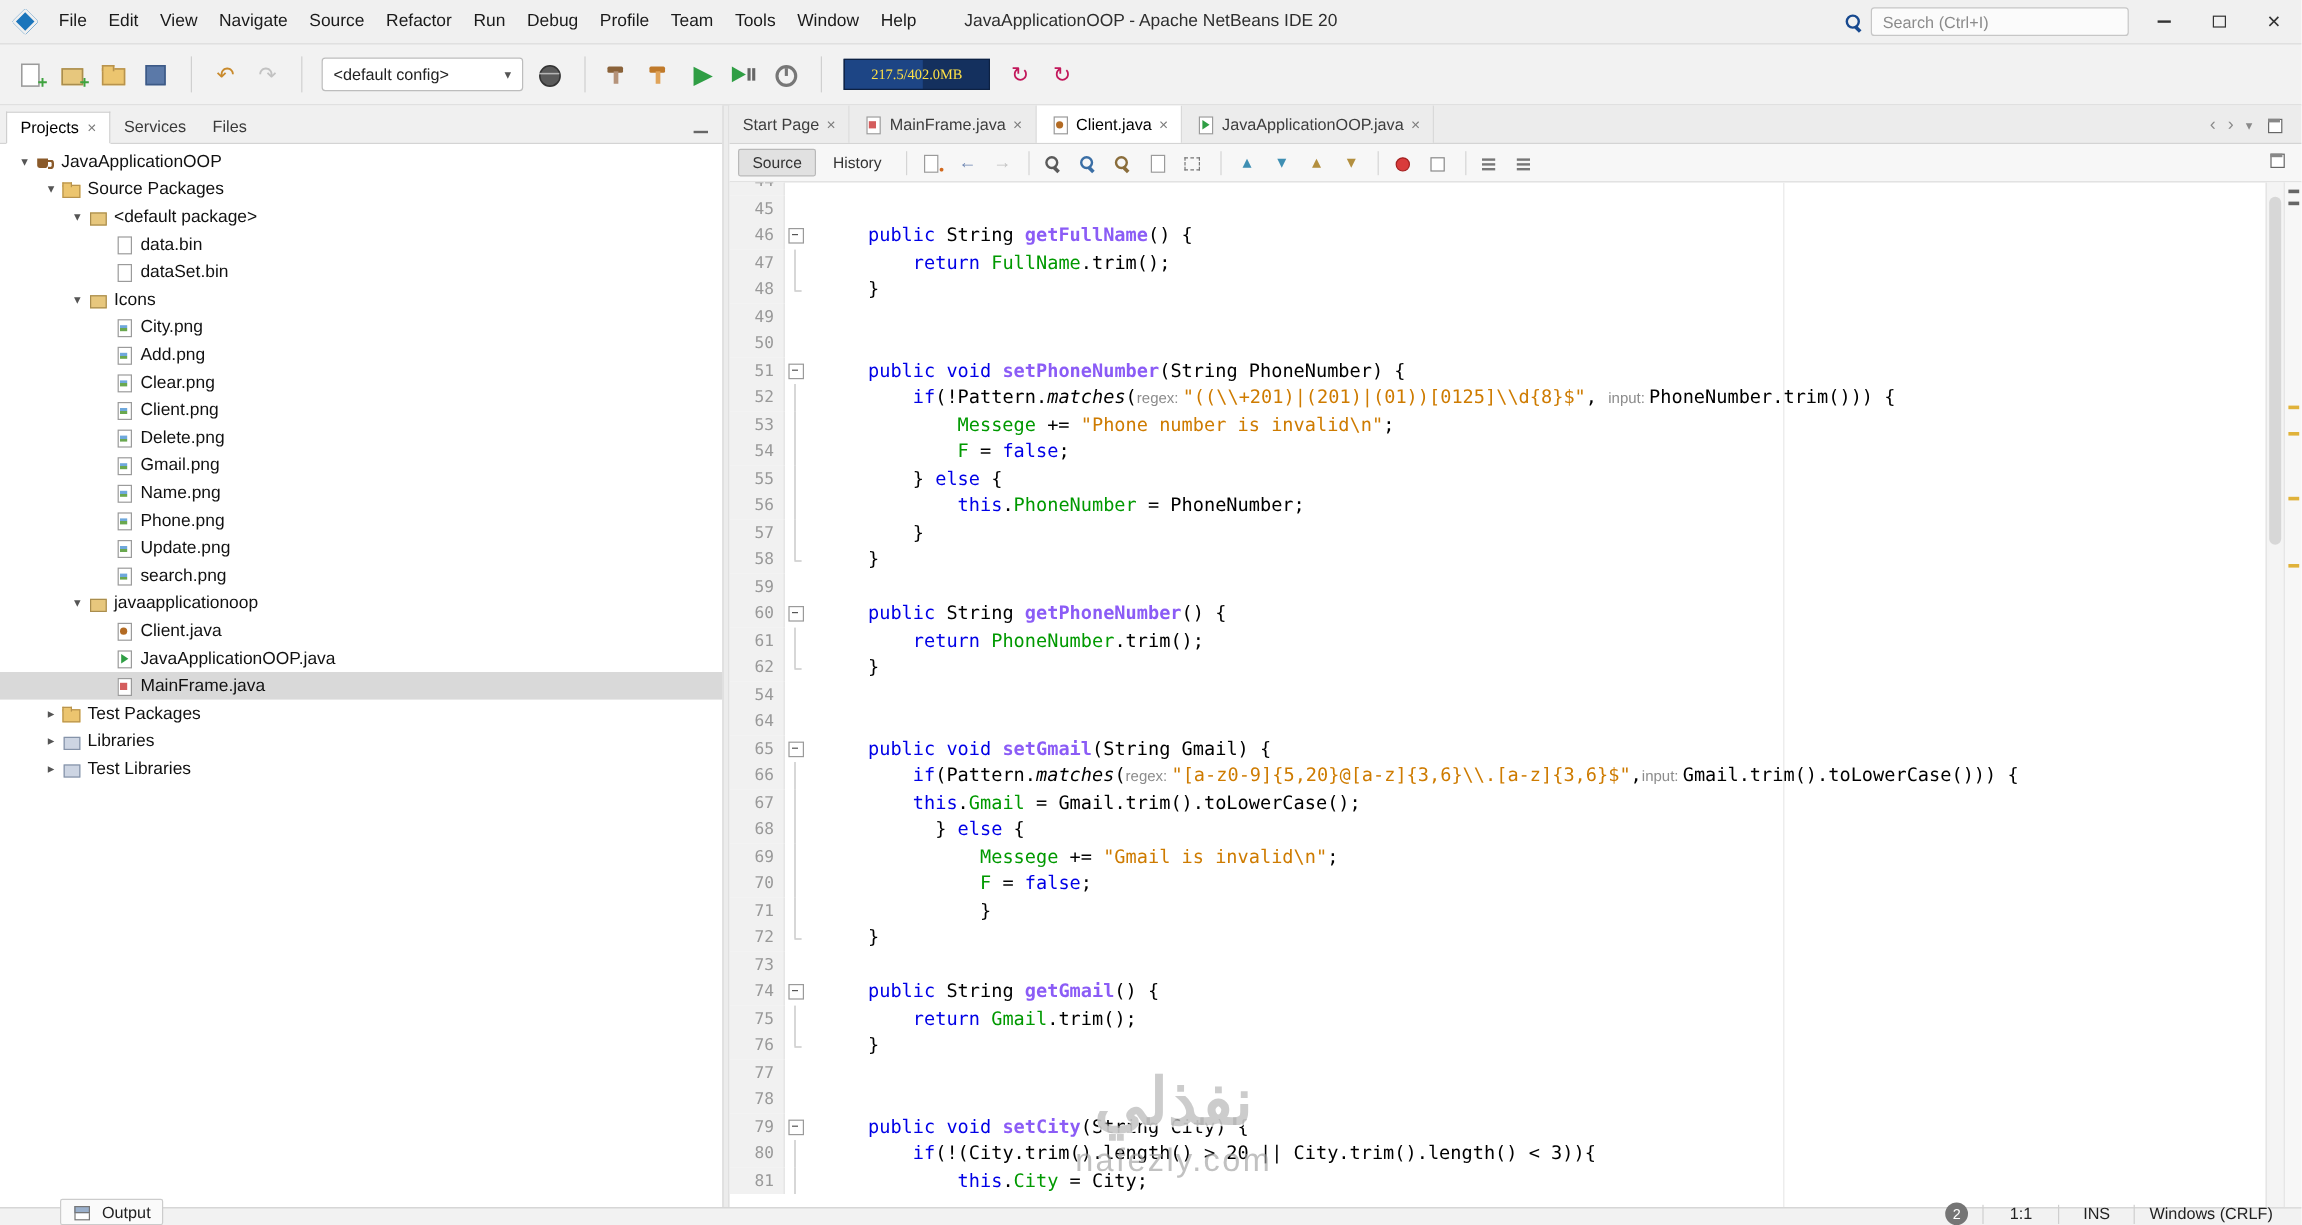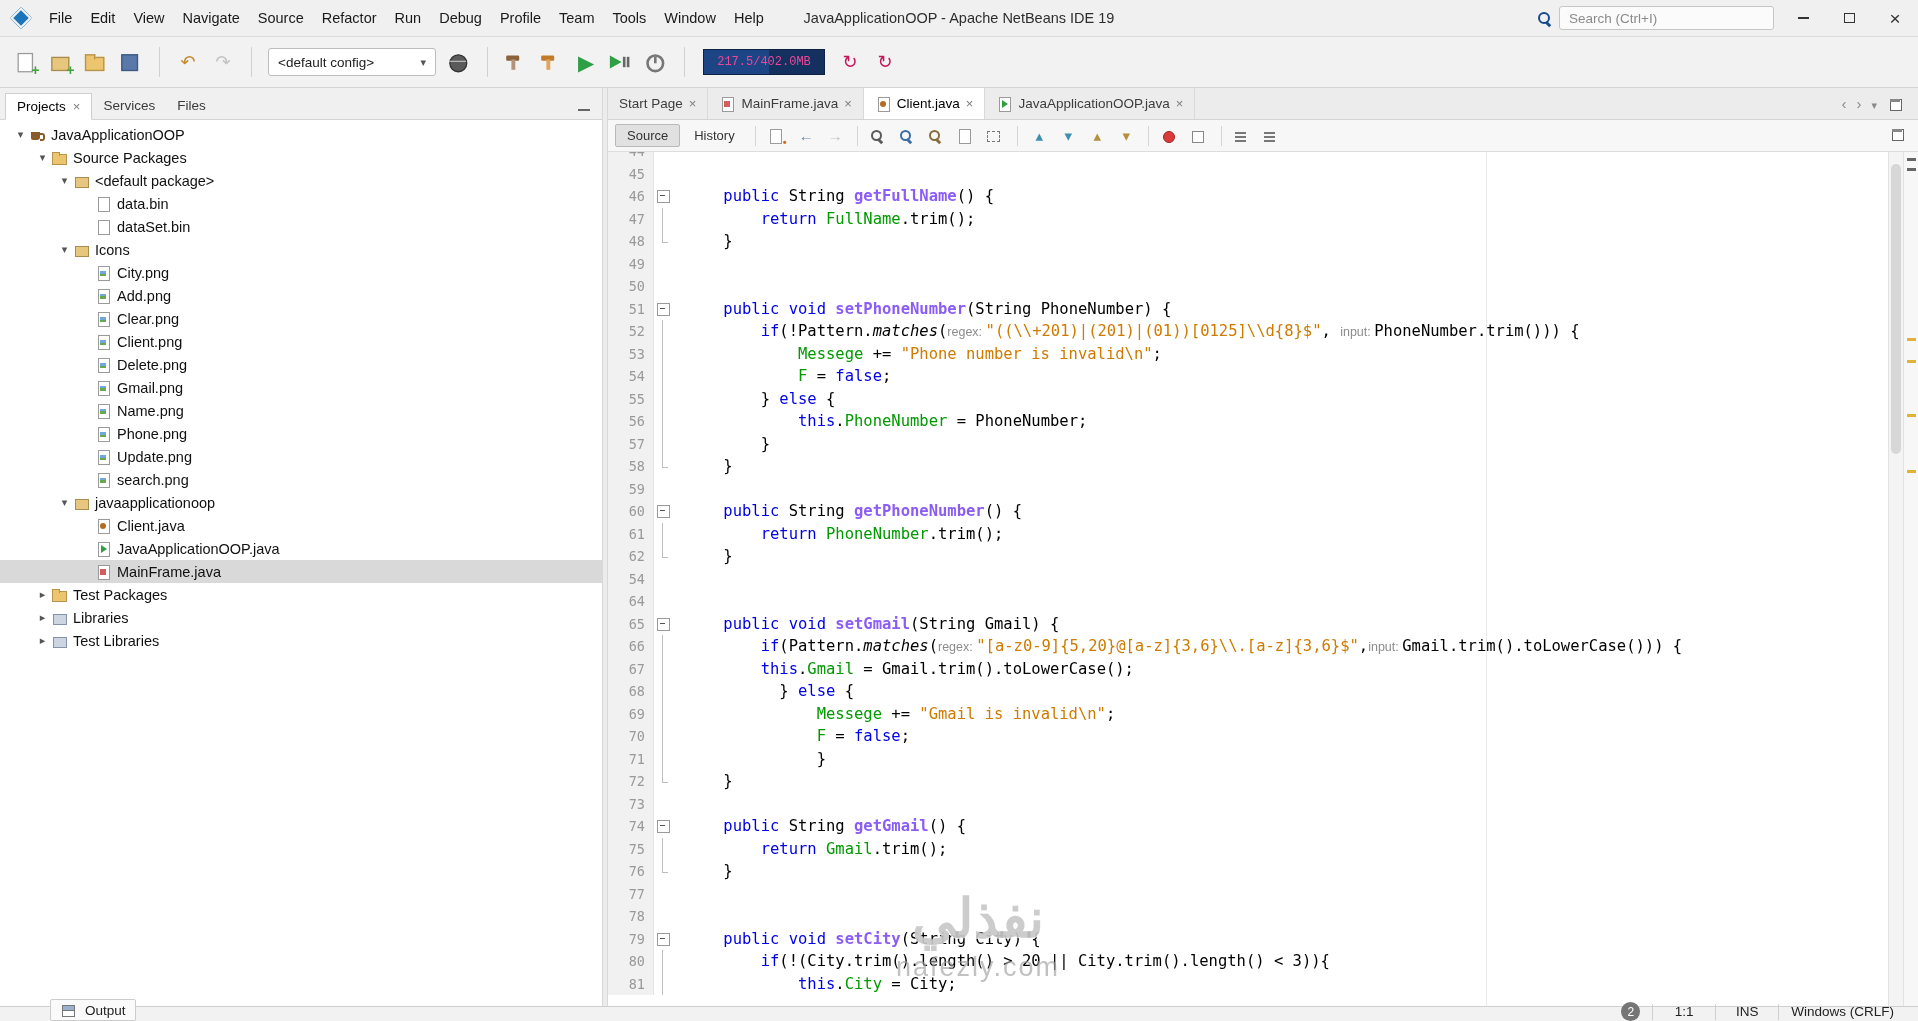--- a/index.html
+++ b/index.html
@@ -28,21 +28,21 @@
   .toolbar { height:51px; flex:none; background:#f2f2f2; border-bottom:1px solid #d4d4d4; display:flex; align-items:center; padding-left:10px; gap:3px; }
   .tb-sep { width:1px; height:30px; background:#d0d0d0; margin:0 9px; flex:none; }
   .tbi { min-width:32px; height:32px; display:flex; align-items:center; justify-content:center; border-radius:3px; flex:none; }
   .tbi .ic { transform:scale(1.3); }
   .glyph { font-size:18px; line-height:1; }
   .combo { width:168px; height:28px; background:#fff; border:1px solid #bdbdbd; border-radius:3px; display:flex; align-items:center; padding:0 9px; font-size:13.5px; color:#222; margin:0 4px; flex:none;text-align:right; }
   .combo-arrow { margin-left:auto; color:#555; font-size:11px; }
   .combo-arrow::before { content:"▾"; }
   .memory { width:122px; height:26px; background:#14305e; border:1px solid #0d2142; position:relative; display:flex; align-items:center; justify-content:center; margin:0 6px; flex:none; overflow:hidden; }
   .mem-fill { position:absolute; left:0; top:0; bottom:0; width:54%; background:#1d4585; }
-  .mem-text { position:relative; color:#ec4899; font-family:Liberation Mono, monospace; font-size:12px; white-space:nowrap; }
+  .mem-text { position:relative; color:#fde047; font-family:Liberation Serif, serif; font-size:12px; white-space:nowrap; }
 
   
   .main { flex:1; display:flex; min-height:0; }
   .left-panel { width:602px; flex:none; background:#fff; display:flex; flex-direction:column; }
   .splitter { width:6px; flex:none; background:#ececec; border-left:1px solid #d8d8d8; border-right:1px solid #d8d8d8; }
 
   .panel-tabs { height:32px; flex:none; background:#f0f0f0; border-bottom:1px solid #d4d4d4; display:flex; align-items:flex-end; padding-left:5px; }
   .ptab { height:27px; padding:0 11px; display:flex; align-items:center; gap:7px; font-size:13.5px; color:#3a3a3a; }
   .ptab.active { background:#fff; border:1px solid #cfcfcf; border-bottom:1px solid #fff; margin-bottom:-1px; color:#000; }
   .tab-close { color:#7c7c7c; font-size:13px; line-height:1; }
@@ -167,21 +167,21 @@
         <div class="menu-item">Source</div>
         <div class="menu-item">Refactor</div>
         <div class="menu-item">Run</div>
         <div class="menu-item">Debug</div>
         <div class="menu-item">Profile</div>
         <div class="menu-item">Team</div>
         <div class="menu-item">Tools</div>
         <div class="menu-item">Window</div>
         <div class="menu-item">Help</div>
       </div>
-    <div class="title-text">JavaApplicationOOP - Apache NetBeans IDE 19</div>
+    <div class="title-text">JavaApplicationOOP - Apache NetBeans IDE 20</div>
     <div class="search-wrap">
       <span class="search-icon"></span>
       <input class="search-input" placeholder="Search (Ctrl+I)" style="">
     </div>
     <div class="win-btn">
         <span class="wb-min"></span>
       </div>
     <div class="win-btn">
         <span class="wb-max"></span>
       </div>

